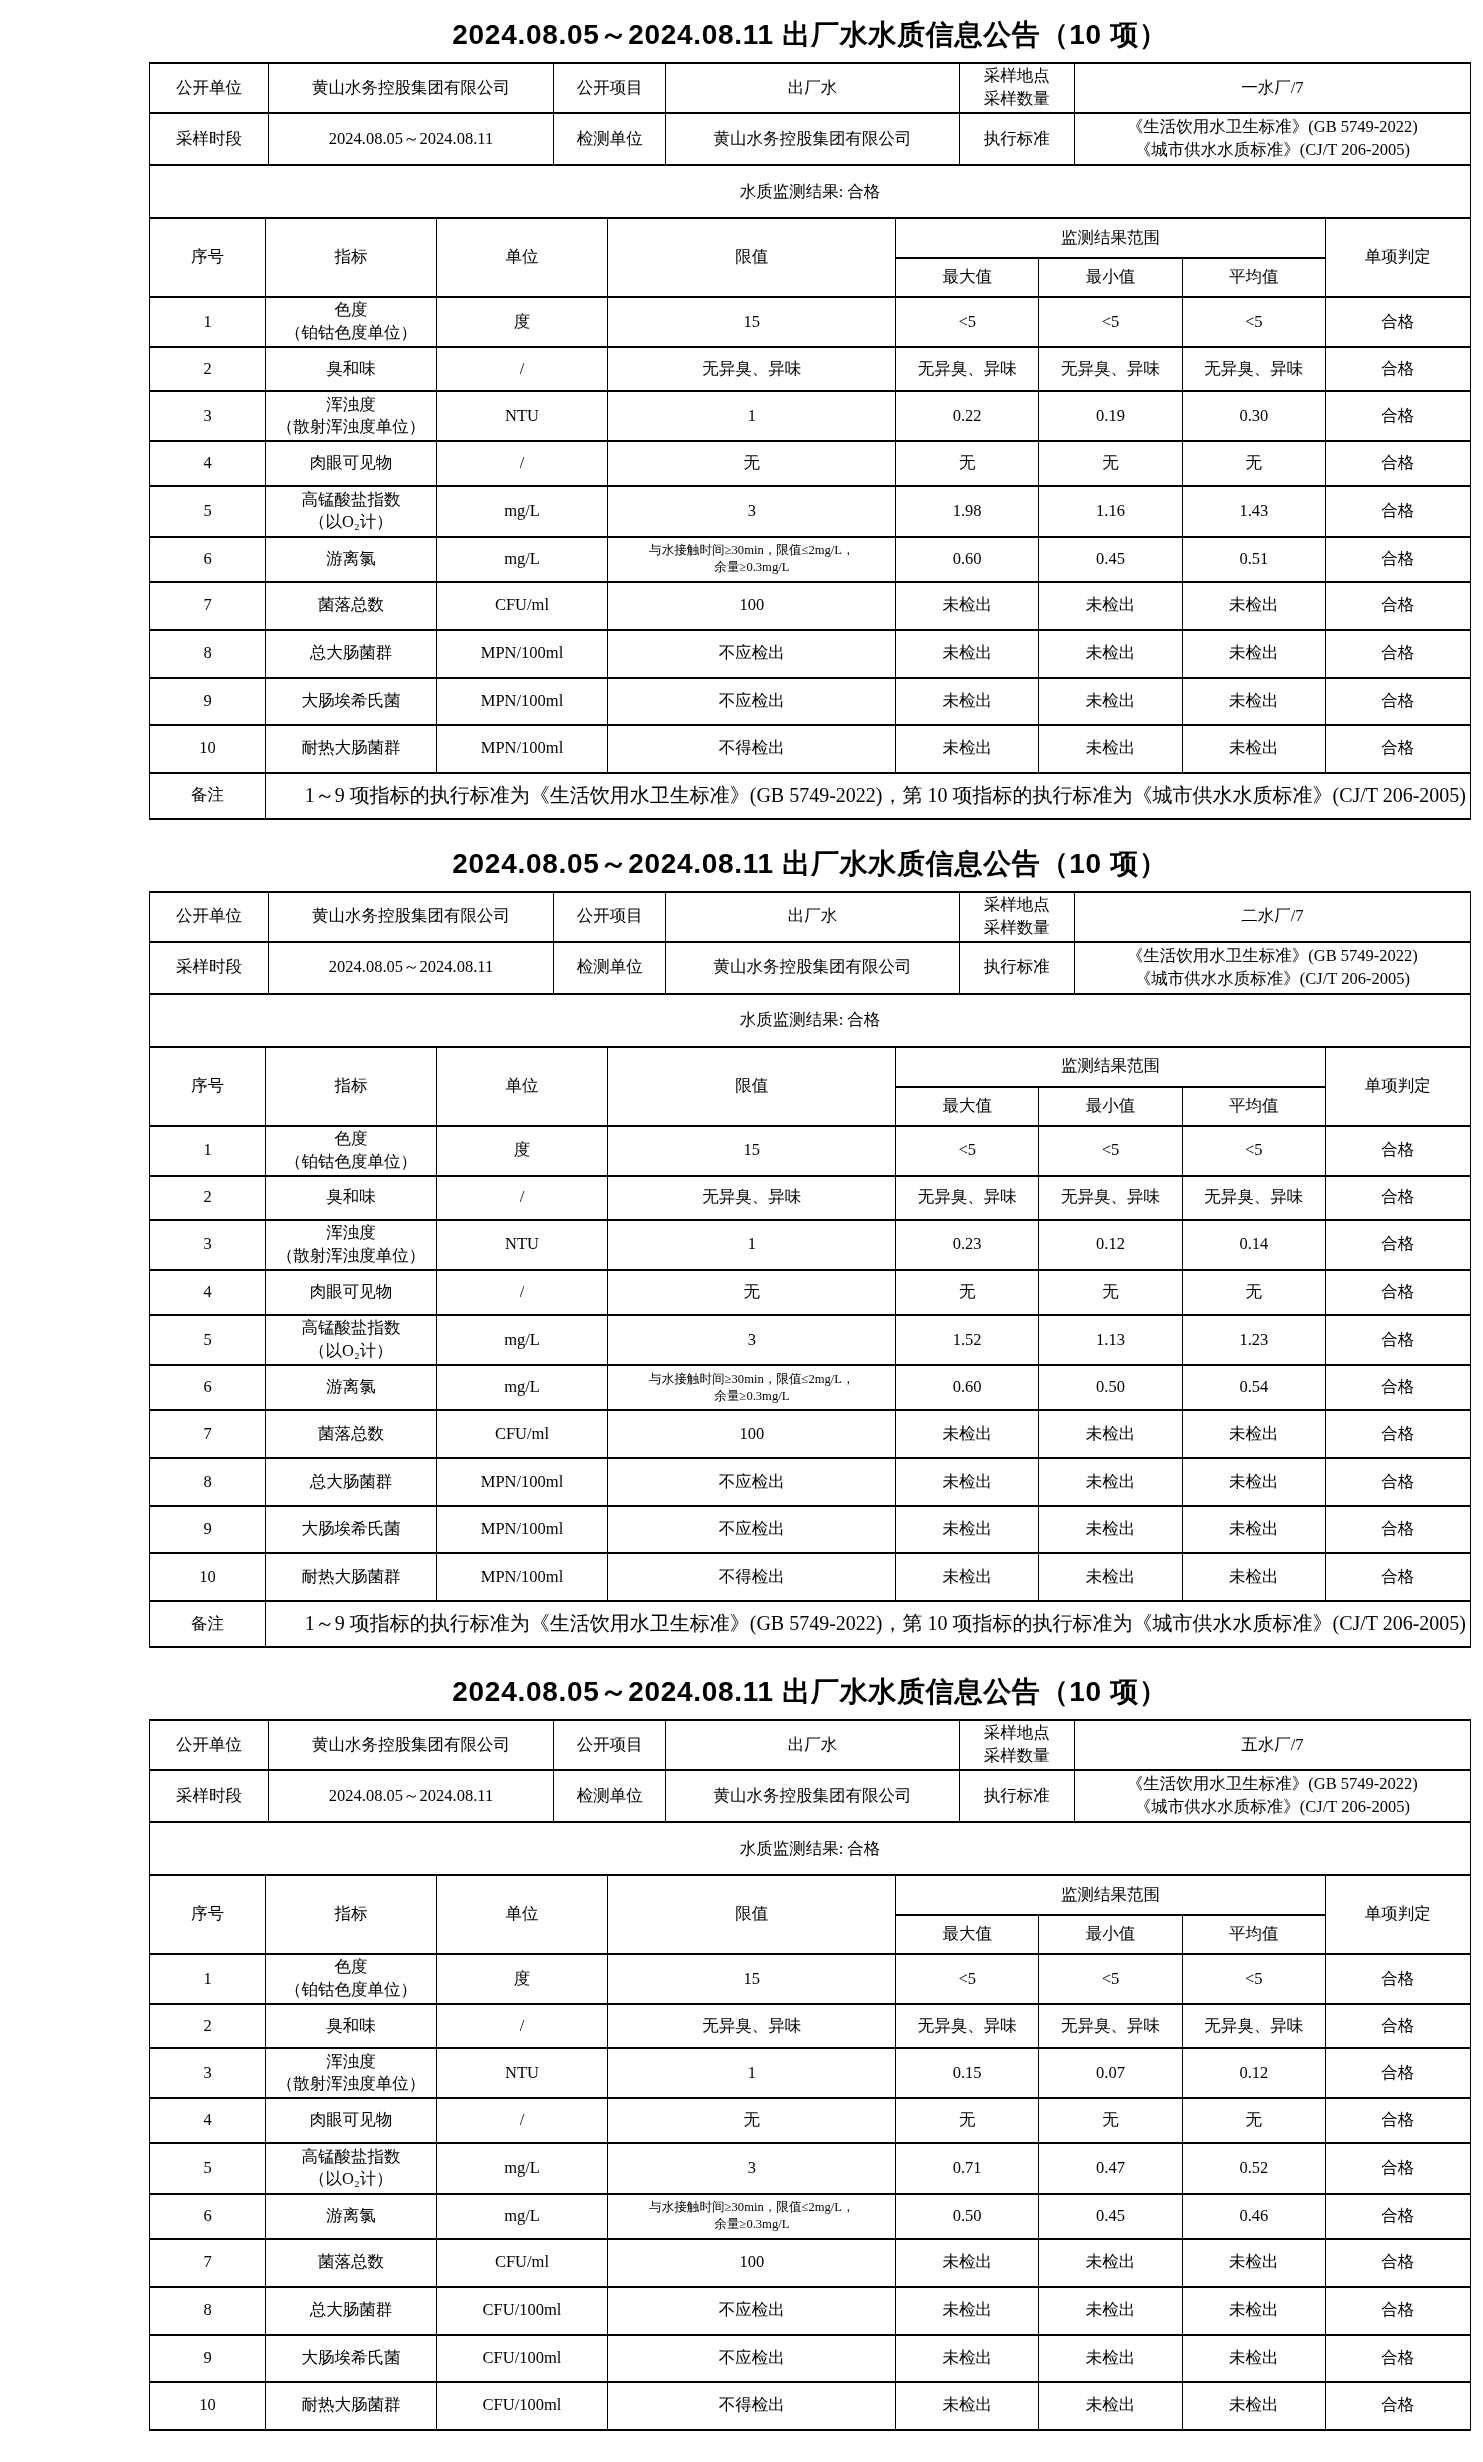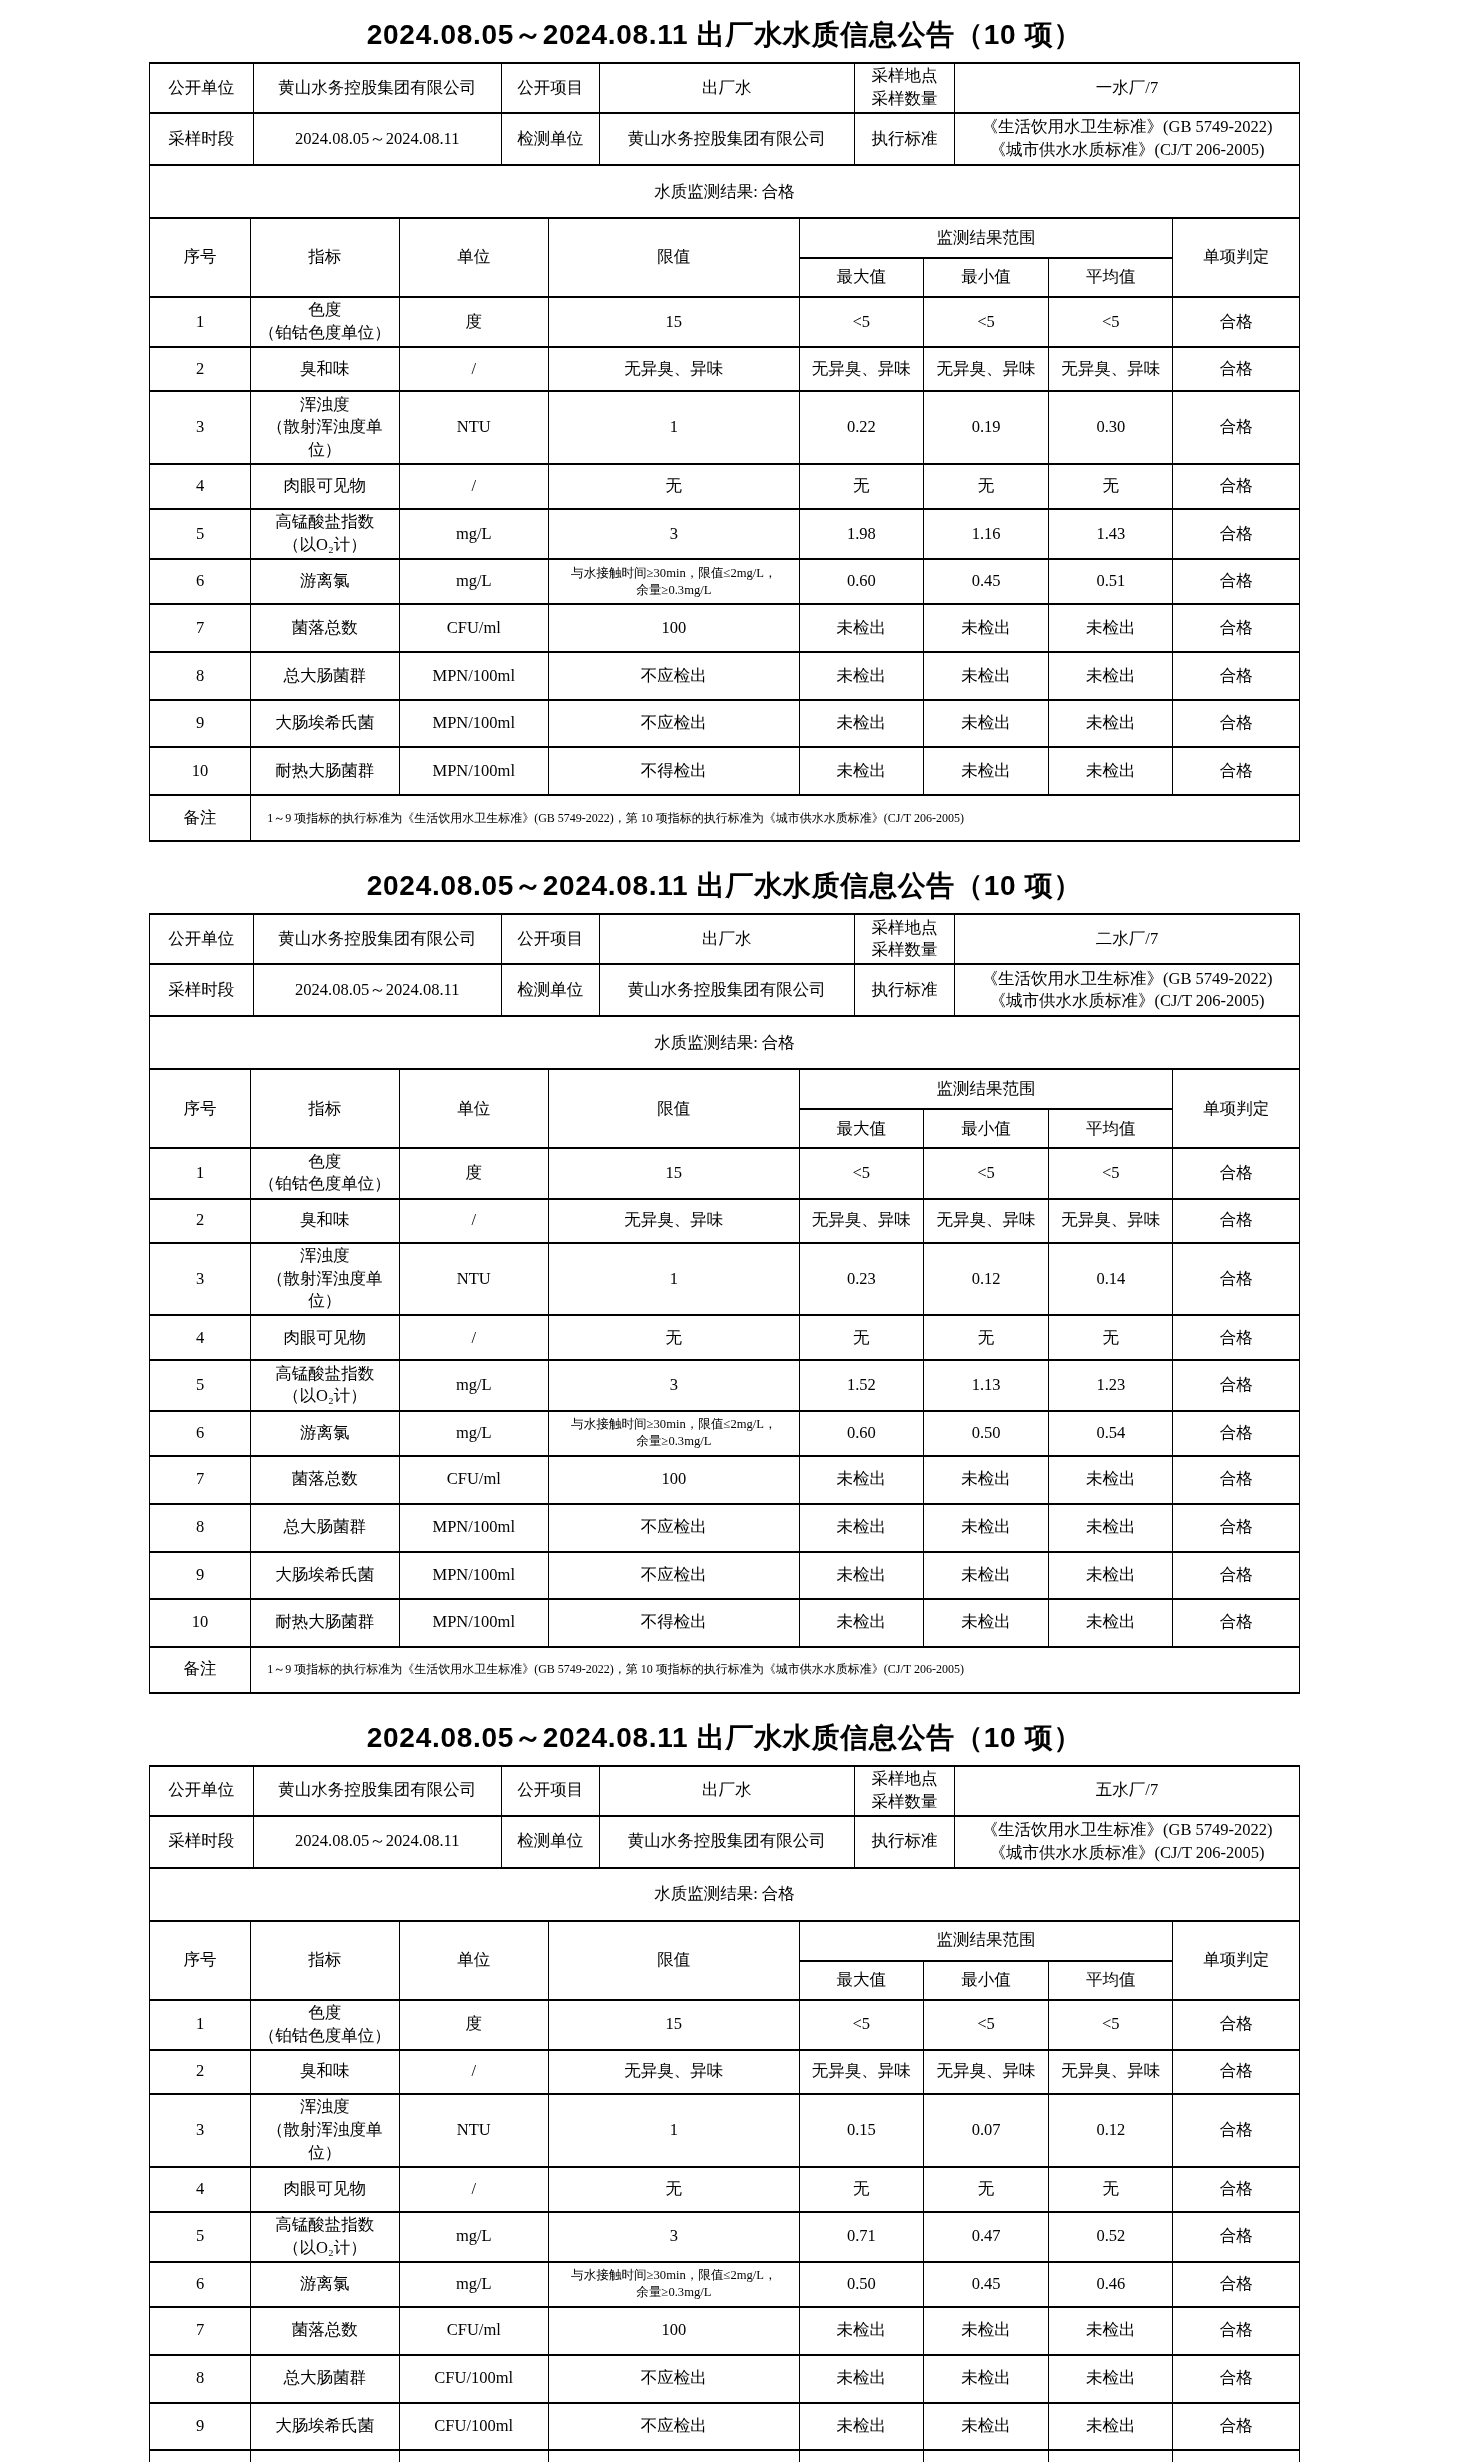--- a/index.html
+++ b/index.html
@@ -3,21 +3,21 @@
 <meta charset="utf-8">
 <style>
   * { margin:0; padding:0; box-sizing:border-box; }
   html, body { background:#ffffff; }
   body {
     width:1484px;
     color:#000;
     font-family:"Liberation Serif","DejaVu Serif",serif;
   }
   .page { width:1484px; min-height:2462px; padding-top:20px; padding-bottom:26.4px; }
-  .block { width:1151px; margin-left:149px; }
+  .block { width:1322px; margin-left:149px; }
   .block + .block { margin-top:29px; }
   .title {
     text-align:center;
     font-family:"Liberation Sans","DejaVu Sans",sans-serif;
     font-weight:bold;
     font-size:28px;
     line-height:30px;
     margin-bottom:12px;
     letter-spacing:0.7px;
     white-space:nowrap;
@@ -41,21 +41,21 @@
   .band {
     height:51px;
     border-left:1.3px solid #000;
     border-right:1.3px solid #000;
     display:flex;
     align-items:center;
     justify-content:center;
     font-size:16.5px;
   }
   .data td.sm { font-size:12.6px; line-height:1.35; padding:1.3px 6.6px; }
-  .data td.remark-text { text-align:left; padding-left:16px; font-size:12px; white-space:normal; }
+  .data td.remark-text { text-align:right; padding-left:16px; font-size:20px; white-space:normal; }
 </style>
 </head>
 <body>
 
 <div class="page" id="page-root">
   <section class="block">
     <h1 class="title">2024.08.05～2024.08.11 出厂水水质信息公告（10 项）</h1>
 
     <table class="meta">
       <colgroup>

